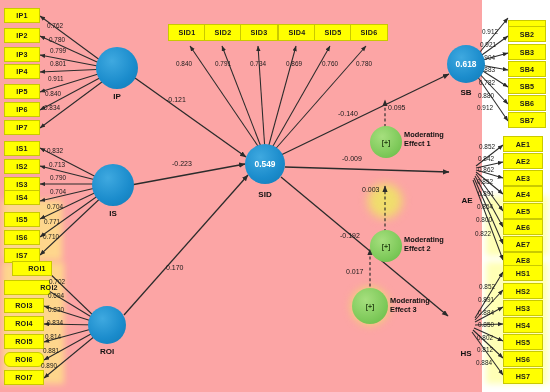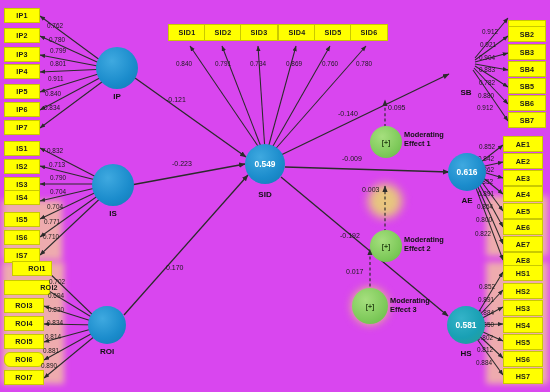--- a/index.html
+++ b/index.html
@@ -1,18 +1,18 @@
 <!DOCTYPE html>
 <html><head>
 <meta charset="utf-8">
 <style>
   html,body{margin:0;padding:0;background:#ffffff;}
   body{width:550px;height:392px;overflow:hidden;
        font-family:"Liberation Sans",sans-serif;}
-  #stage{position:relative;width:550px;height:392px;background:#d946ef;}
+  #stage{position:relative;width:482px;height:392px;background:#fca5a5;}
   svg.layer{position:absolute;left:0;top:0;width:550px;height:392px;}
 
   .ind{position:absolute;background:#ffff00;border:1px solid #c9c900;
        color:#1a1a1a;font-size:7.2px;font-weight:bold;
        display:flex;align-items:center;justify-content:center;
        letter-spacing:.2px;box-sizing:border-box;}
   .lv{position:absolute;border-radius:50%;
       background:radial-gradient(circle at 38% 33%,#3fa9e0 0%,#1b8ccc 58%,#1179b4 100%);
       color:#fff;font-size:8.4px;font-weight:bold;
       display:flex;align-items:center;justify-content:center;
@@ -245,26 +245,25 @@
 
   <div class="lv" style="left:92px;top:164px;width:42px;height:42px;"></div>
   <div class="lvname" style="left:92px;top:209px;width:42px;">IS</div>
 
   <div class="lv" style="left:88px;top:306px;width:38px;height:38px;"></div>
   <div class="lvname" style="left:86px;top:347px;width:42px;">ROI</div>
 
   <div class="lv" style="left:245px;top:144px;width:40px;height:40px;">0.549</div>
   <div class="lvname" style="left:245px;top:190px;width:40px;">SID</div>
 
+  <div class="lv" style="left:447px;top:45px;width:38px;height:38px;">0.618</div>
   <div class="lvname" style="left:447px;top:88px;width:38px;">SB</div>
 
-  <div class="lv" style="left:448px;top:153px;width:38px;height:38px;">0.616</div>
   <div class="lvname" style="left:448px;top:196px;width:38px;">AE</div>
 
-  <div class="lv teal" style="left:447px;top:306px;width:38px;height:38px;">0.581</div>
   <div class="lvname" style="left:447px;top:349px;width:38px;">HS</div>
 
   <div class="mod" style="left:370px;top:126px;width:32px;height:32px;">[+]</div>
   <div class="modname" style="left:404px;top:130px;width:52px;">
     <span>Moderating</span><br>
     <span>Effect 1</span>
   </div>
   <div class="val b" style="left:388px;top:104px;">0.095</div>
 
   <div class="mod" style="left:370px;top:230px;width:32px;height:32px;">[+]</div>

